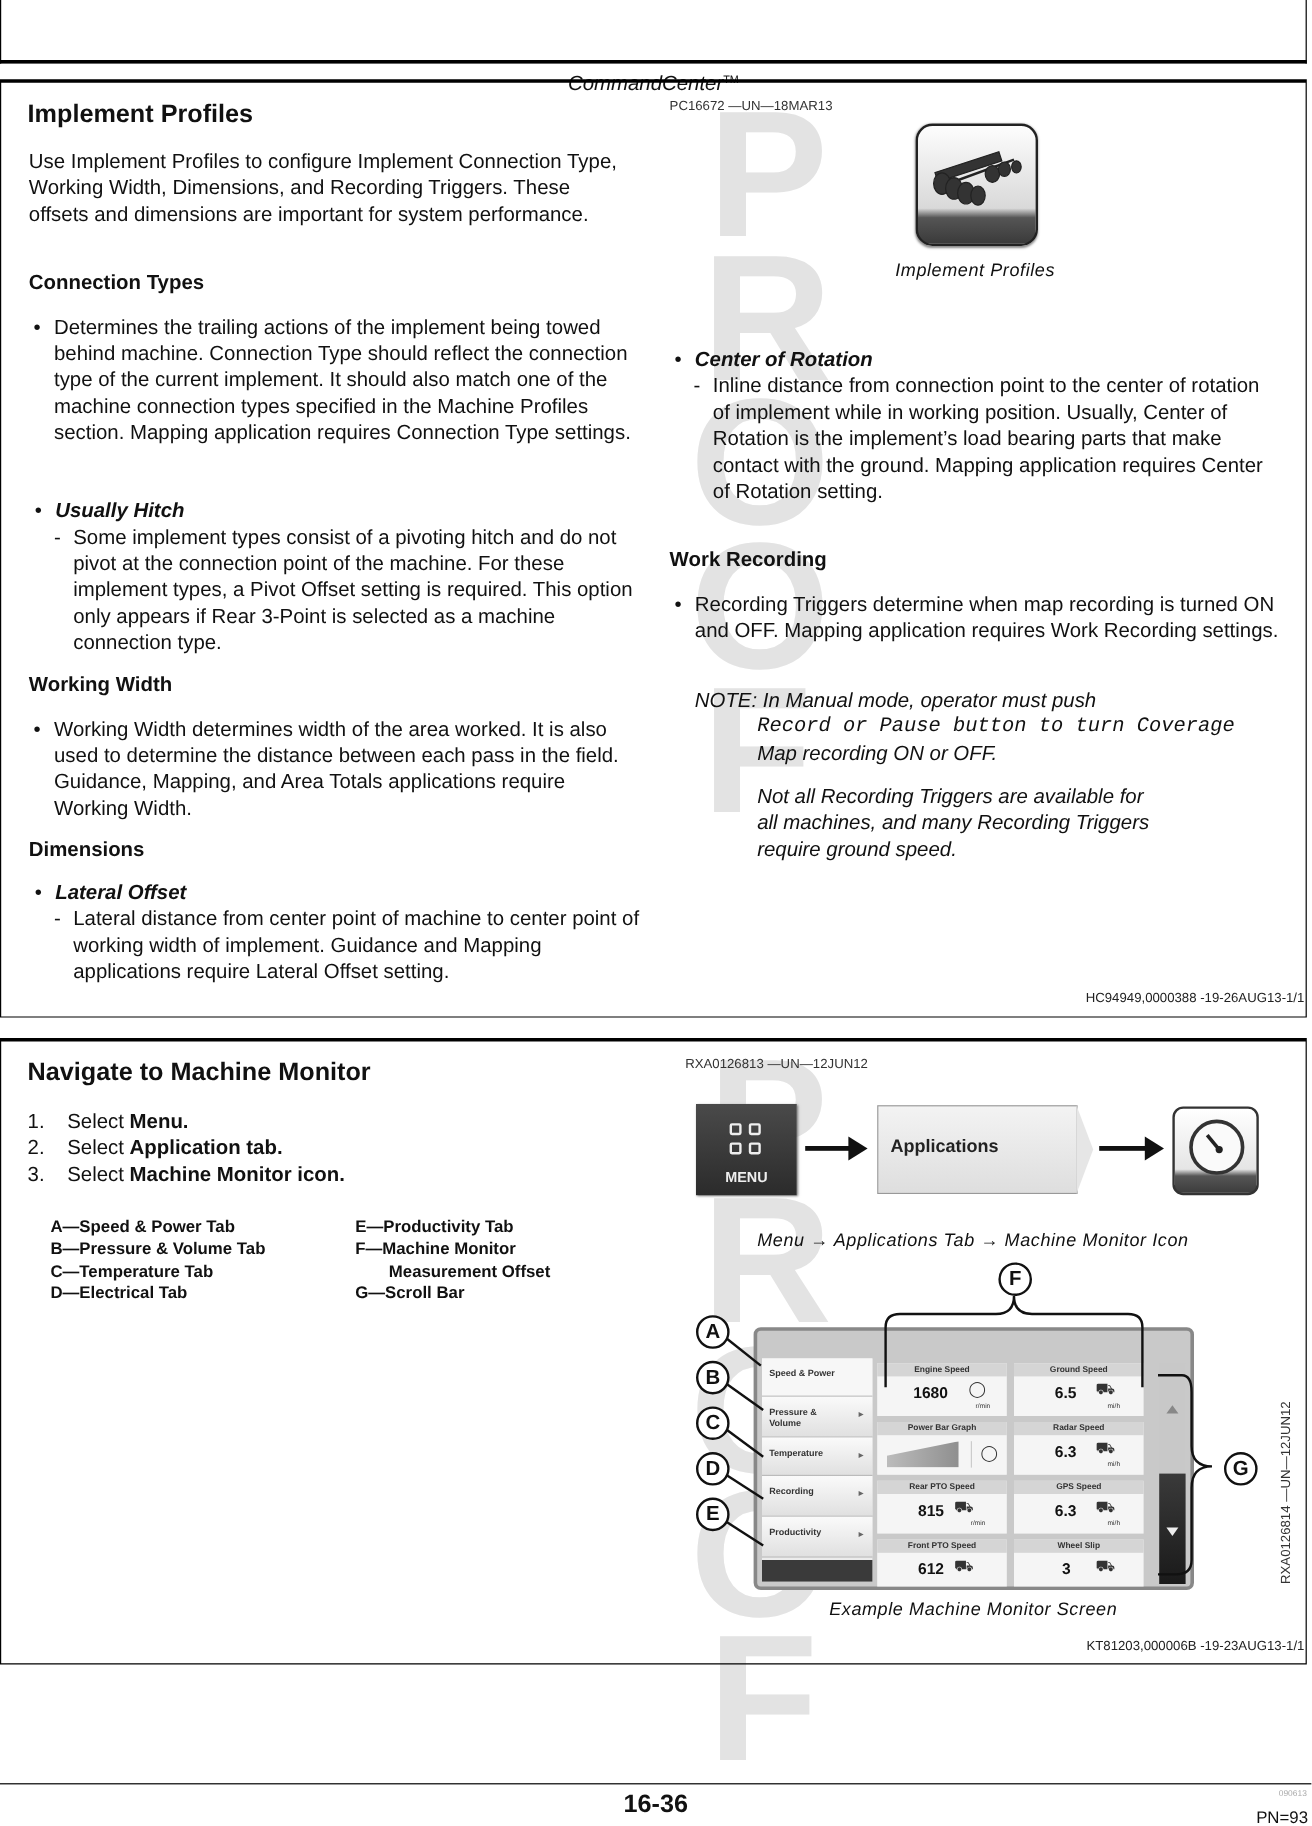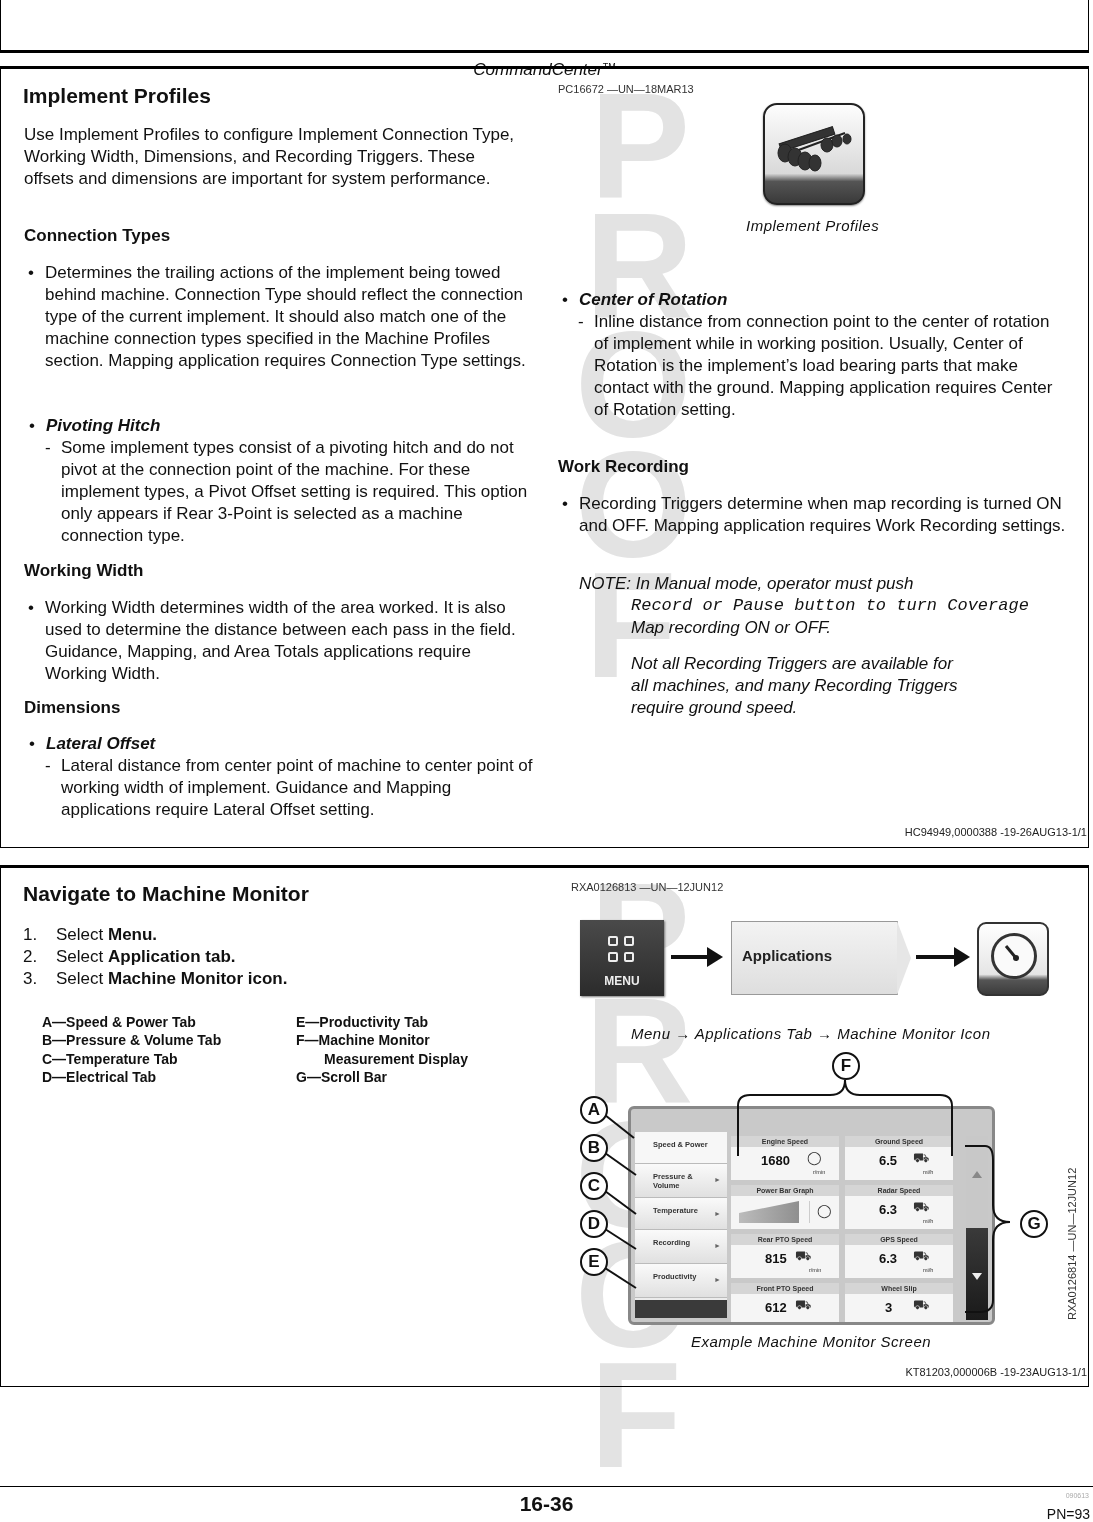--- a/index.html
+++ b/index.html
@@ -54,21 +54,21 @@
   .mm-icon .gauge { position: absolute; left: 12px; top: 9px; width: 40px; height: 40px; border: 3px solid #333; border-radius: 50%; background: #fafafa; }
 
   
   .screen { position: absolute; left: 628px; top: 1106px; width: 361px; height: 213px; border: 3px solid #888; border-radius: 6px; background: #c9c9c9; overflow: hidden; }
   .scr-title { position: absolute; left: 0; top: 0; width: 100%; height: 23px; background: linear-gradient(#3a3a3a, #1c1c1c); color: #eee; font-weight: bold; font-size: 10px; }
   .scr-title .t { position: absolute; left: 26px; top: 6px; }
   .scr-title .ico { position: absolute; left: 6px; top: 4px; width: 12px; height: 12px; border: 2px solid #ddd; border-radius: 2px; }
   .scr-title .info { position: absolute; left: 114px; top: 5px; width: 12px; height: 12px; border-radius: 50%; background: #ddd; color: #222; font-size: 9px; text-align: center; line-height: 12px; }
   .scr-title .x { position: absolute; right: 10px; top: 3px; width: 17px; height: 16px; background: #eee; border: 1px solid #888; color: #111; font-size: 11px; text-align: center; line-height: 16px; }
   .scr-tabs { position: absolute; left: 4px; top: 23px; width: 92px; height: 186px; background: #ececec; }
-  .scr-tab { position: absolute; left: 0; width: 92px; height: 32px; border-bottom: 1px solid #bbb; font-size: 7.5px; font-weight: bold; color: #333; box-sizing: border-box; padding: 8px 0 0 18px; background: linear-gradient(#fafafa, #e0e0e0); }
+  .scr-tab { position: absolute; left: 0; width: 92px; height: 32px; border-bottom: 1px solid #bbb; font-size: 7.5px; font-weight: bold; color: #333; box-sizing: border-box; padding: 8px 0 0 6px; background: linear-gradient(#fafafa, #e0e0e0); }
   .scr-tab .chev { position: absolute; right: 6px; top: 12px; font-size: 7px; color: #666; }
   .scr-tab-dark { position: absolute; left: 0; bottom: 0; width: 92px; height: 18px; background: #3a3a3a; }
   .scr-grid { position: absolute; left: 100px; top: 27px; width: 230px; height: 186px; }
   .tile { position: absolute; width: 108px; height: 44px; background: #f5f5f5; }
   .tile .h { height: 11px; background: #d5d5d5; font-size: 7px; font-weight: bold; text-align: center; line-height: 11px; color: #333; }
   .tile .v { position: absolute; top: 17px; font-size: 13px; font-weight: bold; color: #111; }
   .tile .u { position: absolute; top: 33px; font-size: 5.5px; color: #333; }
   .tile .pict { position: absolute; top: 14px; font-size: 13px; color: #333; }
   .bar-graph { position: absolute; left: 8px; top: 16px; width: 62px; height: 22px; background: linear-gradient(90deg, #bcbcbc, #8f8f8f); clip-path: polygon(0 55%, 100% 0, 100% 100%, 0 100%); }
   .bar-graph-bg { position: absolute; left: 8px; top: 16px; width: 70px; height: 22px; border-right: 1px solid #ccc; }
@@ -112,21 +112,21 @@
 <div class="p" style="left:24px; top:124px; width:500px;">Use Implement Profiles to configure Implement Connection Type, Working Width, Dimensions, and Recording Triggers. These offsets and dimensions are important for system performance.</div>
 
 <h3 style="left:24px; top:226px;">Connection Types</h3>
 <div class="bullet-item" style="left:45px; top:262px; width:490px;">
   <span class="dot">•</span>
   <span>Determines the trailing actions of the implement being towed behind machine. Connection Type should reflect the connection type of the current implement. It should also match one of the machine connection types specified in the Machine Profiles section.  Mapping application requires Connection Type settings.</span>
 </div>
 
 <div class="bullet-item" style="left:46px; top:415px; width:490px;">
   <span class="dot">•</span>
-  <span class="subhead">Pivoting Hitch</span>
+  <span class="subhead">Usually Hitch</span>
 </div>
 <div class="bullet-item" style="left:61px; top:437px; width:476px;">
   <span class="dash">-</span>
   <span>Some implement types consist of a pivoting hitch and do not pivot at the connection point of the machine. For these implement types, a Pivot Offset setting is required.  This option only appears if Rear 3-Point is selected as a machine connection type.</span>
 </div>
 
 <h3 style="left:24px; top:561px;">Working Width</h3>
 <div class="bullet-item" style="left:45px; top:597px; width:490px;">
   <span class="dot">•</span>
   <span>Working Width determines width of the area worked.  It is also used to determine the distance between each pass in the field.  Guidance, Mapping, and Area Totals applications require Working Width.</span>
@@ -195,21 +195,21 @@
 
 <div class="legend" style="left:42px; top:1013px;">
   <div>A—Speed &amp; Power Tab</div>
   <div>B—Pressure &amp; Volume Tab</div>
   <div>C—Temperature Tab</div>
   <div>D—Electrical Tab</div>
 </div>
 <div class="legend" style="left:296px; top:1013px;">
   <div>E—Productivity Tab</div>
   <div>F—Machine  Monitor</div>
-  <div style="padding-left:28px;">Measurement Display</div>
+  <div style="padding-left:28px;">Measurement Offset</div>
   <div>G—Scroll Bar</div>
 </div>
 
 <div class="fig-id" style="left:571px; top:881px;">RXA0126813 —UN—12JUN12</div>
 <div class="menu-btn">
   <div class="grid">
     <span style="left:0;top:0"></span>
       <span style="left:16px;top:0"></span>
     <span style="left:0;top:16px"></span>
       <span style="left:16px;top:16px"></span>

